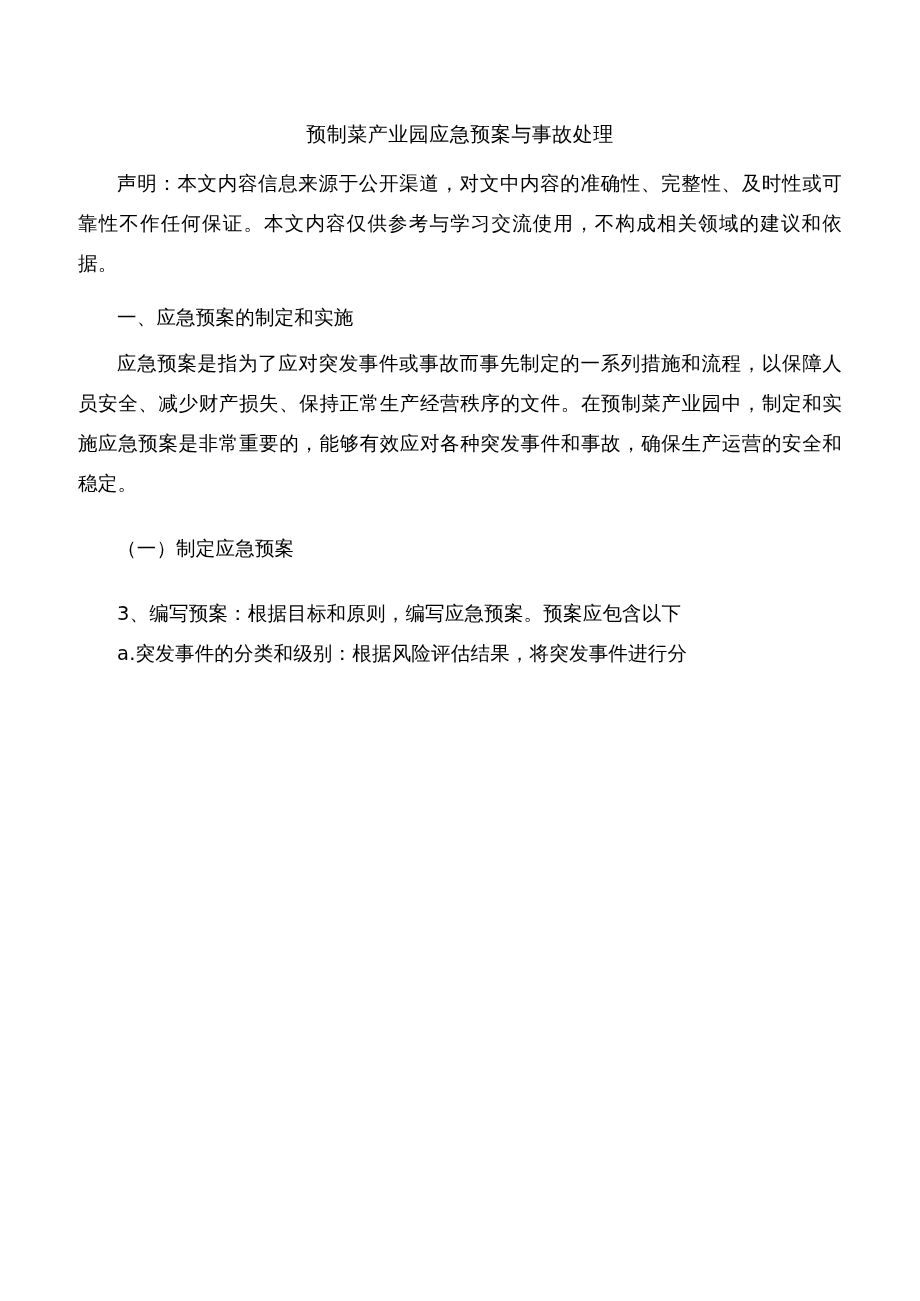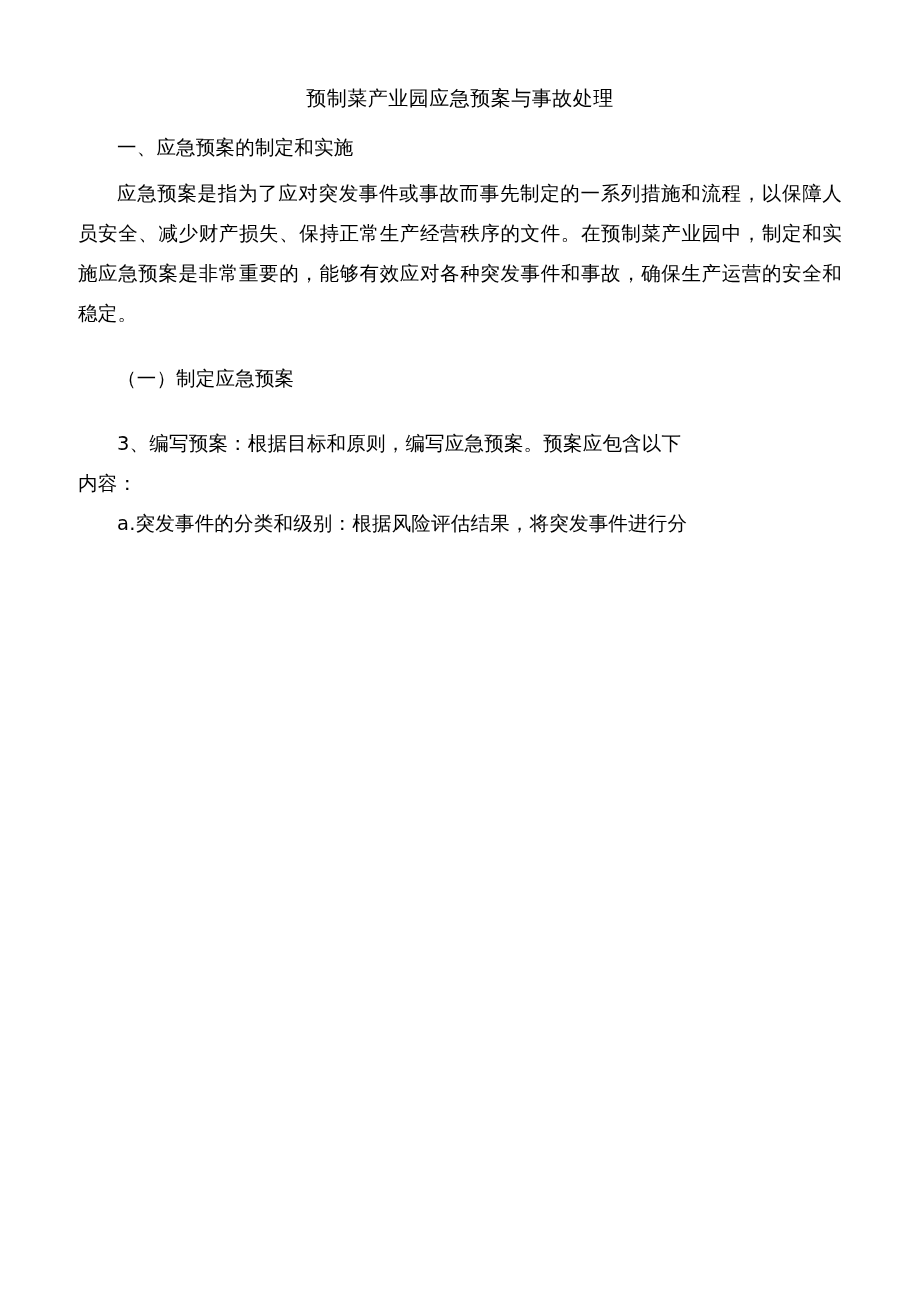--- a/index.html
+++ b/index.html
@@ -12,21 +12,21 @@
     height: 1301px;
     font-family: "Liberation Serif", "DejaVu Serif", serif;
     color: #000000;
     overflow: hidden;
   }
   .page {
     position: relative;
     width: 920px;
     height: 974px;
     box-sizing: border-box;
-    padding: 64px 78px 60px 78px;
+    padding: 100px 78px 60px 78px;
   }
   .doc-title {
     text-align: center;
     font-size: 20px;
     line-height: 1.6;
     letter-spacing: 0.5px;
     margin: 18px 0 14px 0;
     font-weight: normal;
     font-family: "DejaVu Sans", "Liberation Sans", sans-serif;
   }
@@ -57,28 +57,28 @@
     margin-bottom: 0;
   }
 </style>
 </head>
 <body>
 
 <div class="page">
 
   <h1 class="doc-title">预制菜产业园应急预案与事故处理</h1>
 
+  <p class="para indent">声明：本文内容信息来源于公开渠道，对文中内容的准确性、完整性、及时性或可靠性不作任何保证。本文内容仅供参考与学习交流使用，不构成相关领域的建议和依据。</p>
 
   <p class="heading">一、应急预案的制定和实施</p>
 
   <p class="para indent">应急预案是指为了应对突发事件或事故而事先制定的一系列措施和流程，以保障人员安全、减少财产损失、保持正常生产经营秩序的文件。在预制菜产业园中，制定和实施应急预案是非常重要的，能够有效应对各种突发事件和事故，确保生产运营的安全和稳定。</p>
 
   <p class="para indent spaced">（一）制定应急预案</p>
 
 
 
   <p class="para indent spaced tight">3、编写预案：根据目标和原则，编写应急预案。预案应包含以下</p>
 
-  <p class="para tight">内容：</p>
 
   <p class="para indent">a.突发事件的分类和级别：根据风险评估结果，将突发事件进行分</p>
 
 </div>
 
 </body></html>

